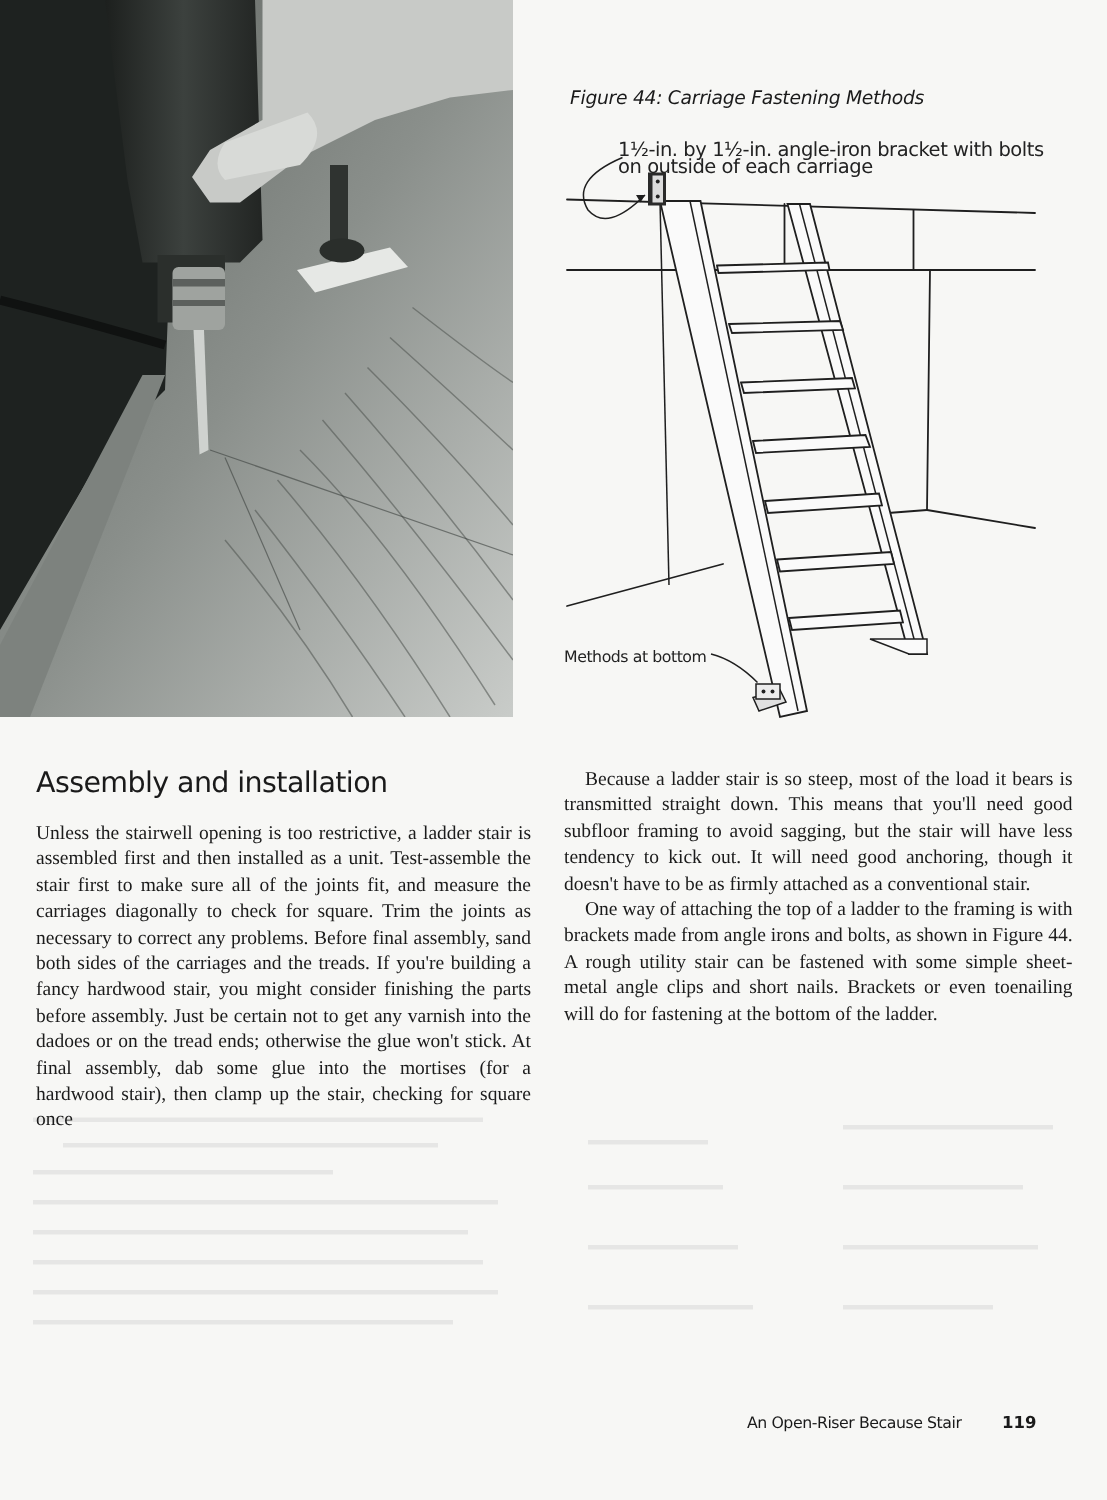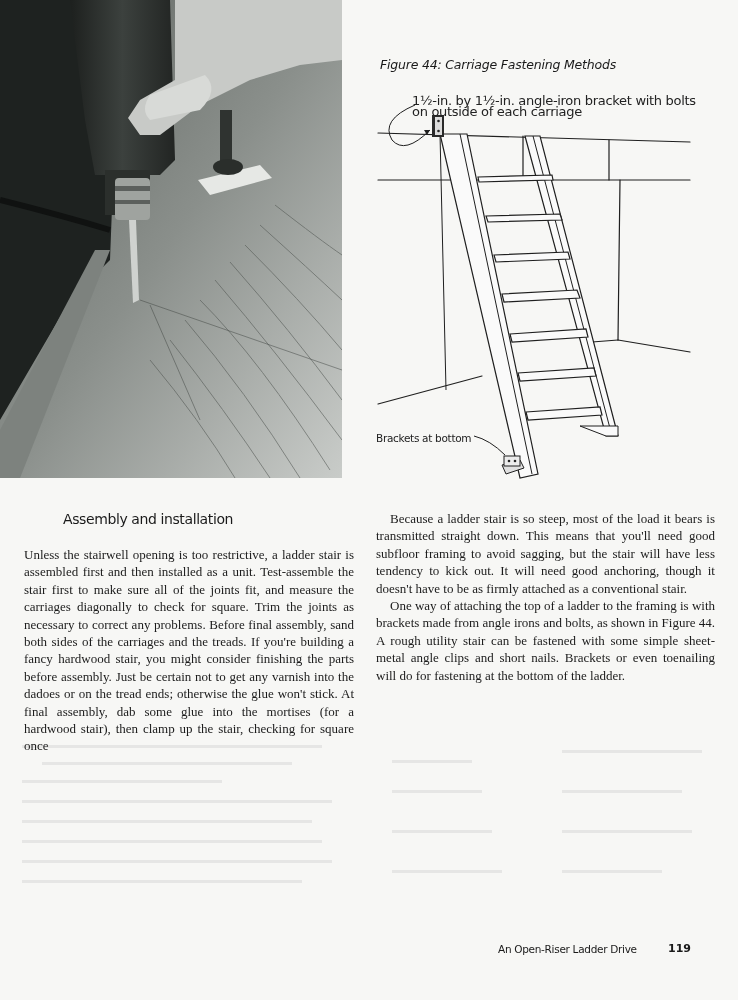--- a/index.html
+++ b/index.html
@@ -27,21 +27,21 @@
     position: absolute; left: 412px; top: 95px; width: 300px;
     font-family: "DejaVu Sans", sans-serif; font-size: 13px; line-height: 11px; color: #222;
     letter-spacing: -0.3px;
   }
   .label-bottom {
     position: absolute; left: 376px; top: 432px;
     font-family: "DejaVu Sans", sans-serif; font-size: 10.5px; color: #222; letter-spacing: -0.3px;
   }
   .section-heading {
     position: absolute; left: 24px; top: 511px;
-    font-family: "DejaVu Sans", sans-serif; font-size: 14px; color: #1a1a1a; letter-spacing: -0.4px; margin-left: 39px;
+    font-family: "DejaVu Sans", sans-serif; font-size: 19px; color: #1a1a1a; letter-spacing: -0.4px;
   }
   .col {
     position: absolute; width: 330px;
     font-size: 13px; line-height: 17.4px; text-align: justify;
   }
   .col p { margin: 0; }
   .col p.indent { text-indent: 14px; }
   .col-left { left: 24px; top: 546px; }
   .col-right { left: 376px; top: 510px; width: 339px; }
   .footer {
@@ -169,21 +169,21 @@
     <polygon points="132,375 150,370 154,378 136,384" fill="#e0e0e0" stroke="#1f1f1f" stroke-width="1"></polygon>
     <rect x="134" y="366" width="16" height="10" fill="#ececec" stroke="#1f1f1f" stroke-width="1"></rect>
     <circle cx="139" cy="371" r="1.3" fill="#222"></circle>
     <circle cx="145" cy="371" r="1.3" fill="#222"></circle>
   </g>
 
   <path d="M104,346 Q120,350 135,365" stroke="#1f1f1f" stroke-width="1" fill="none"></path>
 </svg>
 
 <div class="label-top">1½-in. by 1½-in. angle-iron bracket with bolts on outside of each carriage</div>
-<div class="label-bottom">Brackets at bottom</div>
+<div class="label-bottom">Methods at bottom</div>
 
 <div class="section-heading">Assembly and installation</div>
 
 <div class="col col-left">
   <p>Unless the stairwell opening is too restrictive, a ladder stair is assembled first and then installed as a unit. Test-assemble the stair first to make sure all of the joints fit, and measure the carriages diagonally to check for square. Trim the joints as necessary to correct any problems. Before final assembly, sand both sides of the carriages and the treads. If you're building a fancy hardwood stair, you might consider finishing the parts before assembly. Just be certain not to get any varnish into the dadoes or on the tread ends; otherwise the glue won't stick. At final assembly, dab some glue into the mortises (for a hardwood stair), then clamp up the stair, checking for square once</p>
 </div>
 
 <div class="col col-right">
   <p class="indent">Because a ladder stair is so steep, most of the load it bears is transmitted straight down. This means that you'll need good subfloor framing to avoid sagging, but the stair will have less tendency to kick out. It will need good anchoring, though it doesn't have to be as firmly attached as a conventional stair.</p>
   <p class="indent">One way of attaching the top of a ladder to the framing is with brackets made from angle irons and bolts, as shown in Figure 44. A rough utility stair can be fastened with some simple sheet-metal angle clips and short nails. Brackets or even toenailing will do for fastening at the bottom of the ladder.</p>
@@ -203,14 +203,14 @@
       <rect x="370" y="50" width="90" height="3"></rect>
     <rect x="370" y="90" width="100" height="3"></rect>
       <rect x="370" y="130" width="110" height="3"></rect>
     <rect x="540" y="10" width="140" height="3"></rect>
       <rect x="540" y="50" width="120" height="3"></rect>
     <rect x="540" y="90" width="130" height="3"></rect>
       <rect x="540" y="130" width="100" height="3"></rect>
   </g>
 </svg>
 
-<div class="footer">An Open-Riser Ladder Drive</div>
+<div class="footer">An Open-Riser Because Stair</div>
 <div class="folio">119</div>
 
 </body></html>

